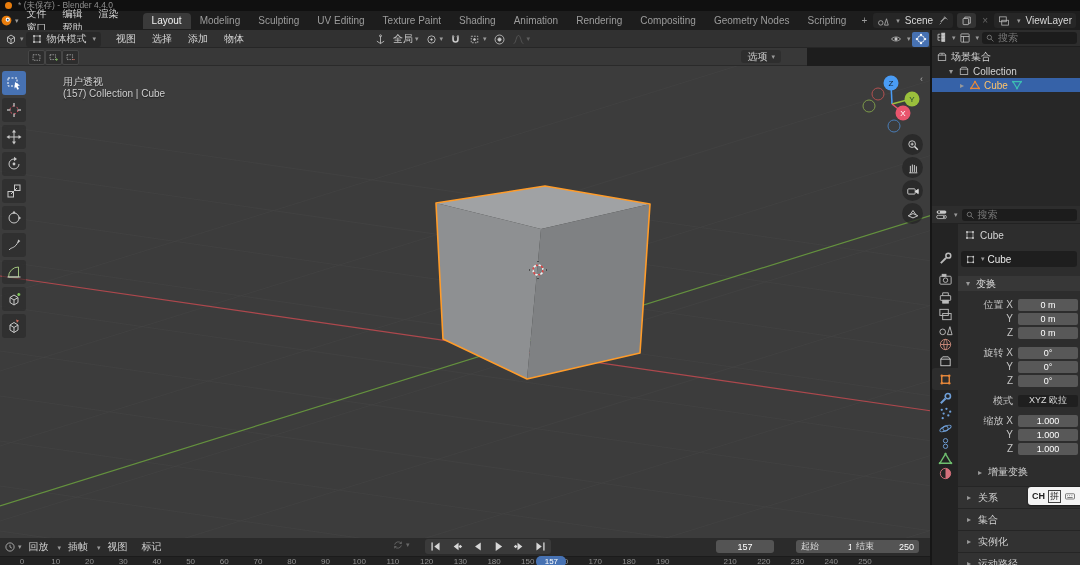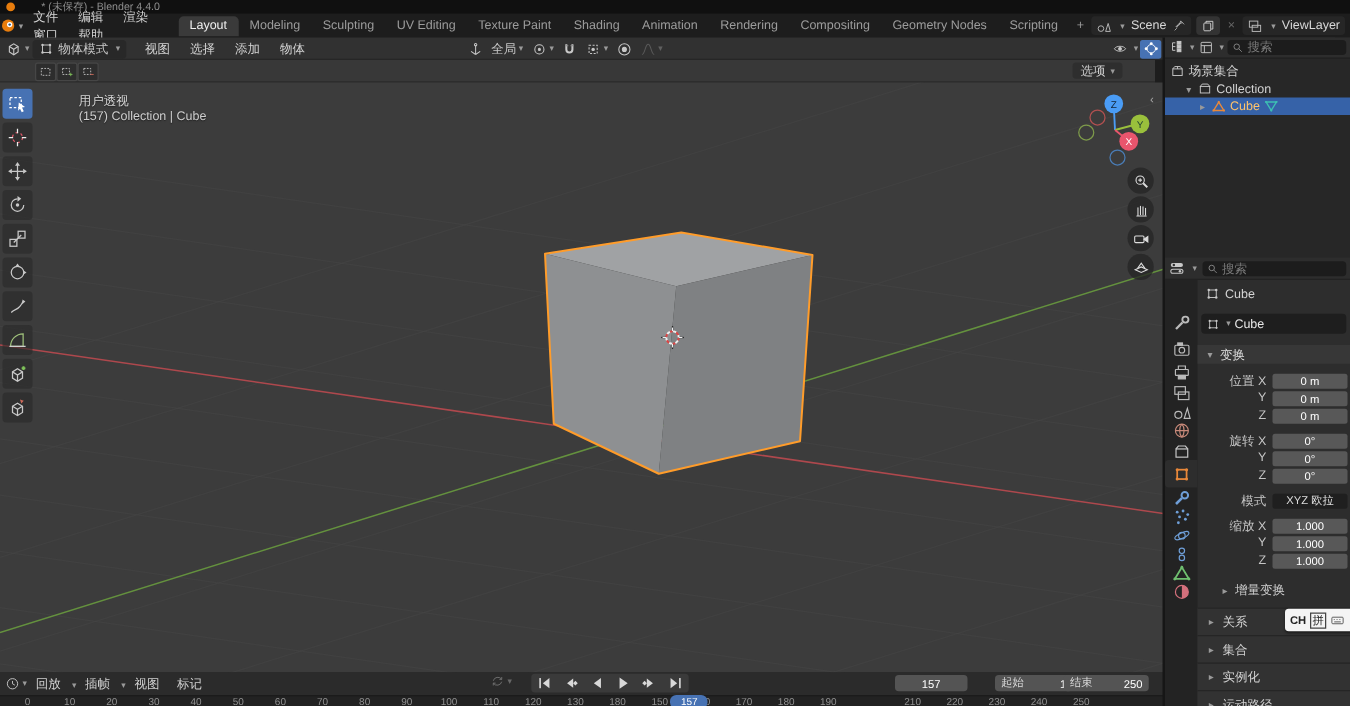--- a/index.html
+++ b/index.html
@@ -5,21 +5,21 @@
   html,body{margin:0;padding:0;background:#000;}
   .app{position:relative;width:1080px;height:565px;overflow:hidden;background:#1d1d1d;
        font-family:"Liberation Sans","DejaVu Sans",sans-serif;font-size:10px;color:#c8c8c8;
        -webkit-font-smoothing:antialiased;}
   .abs{position:absolute;}
   .hstack{display:flex;align-items:center;}
   .icn{display:inline-flex;align-items:center;justify-content:center;flex:0 0 auto;}
   .dd{font-size:7px;color:#9a9a9a;margin-left:2px;}
   
   .titlebar{left:0;top:0;width:1080px;height:11px;background:#101010;color:#8f8f8f;
-            font-size:8.5px;line-height:11px;padding-left:33px;box-sizing:border-box;}
+            font-size:8.5px;line-height:11px;padding-left:18px;box-sizing:border-box;}
   .titledot{position:absolute;left:5px;top:2px;width:7px;height:7px;border-radius:50%;background:#e87d0d;}
   
   .menubar{left:0;top:11px;width:1080px;height:19px;background:#1d1d1d;display:flex;align-items:center;}
   .menu-item{padding:0 8px;color:#d4d4d4;cursor:default;}
   .ws-tabs{display:flex;align-items:center;margin-left:14px;height:19px;text-align:center;}
   .ws-tab{padding:2px 9px 3px;color:#9c9c9c;border-radius:4px 4px 0 0;white-space:nowrap;}
   .ws-tab.active{background:#3a3a3a;color:#f0f0f0;}
   .ws-add{color:#9c9c9c;padding:0 6px;}
   .topbar-right{margin-left:auto;display:flex;align-items:center;gap:4px;padding-right:4px;}
   .widget{display:flex;align-items:center;background:#262626;border-radius:3px;height:15px;padding:0 4px;gap:5px;}
@@ -27,21 +27,21 @@
   
   .vp-header{left:0;top:30px;width:1068px;height:18px;background:#313131;border-bottom:1px solid #262626;box-sizing:border-box;}
   .vph-left{position:absolute;left:4px;top:0;height:18px;display:flex;align-items:center;gap:2px;}
   .vph-mid{position:absolute;left:374px;top:0;height:18px;display:flex;align-items:center;gap:6px;}
   .vph-right{position:absolute;right:6px;top:0;height:18px;display:flex;align-items:center;gap:2px;}
   .mode-dd{display:flex;align-items:center;background:#282828;border-radius:3px;height:15px;padding:0 5px;gap:4px;margin-right:6px;}
   .hdr-menu{padding:0 7px;color:#d4d4d4;}
   .tgl{display:flex;align-items:center;justify-content:center;width:17px;height:15px;border-radius:2px;}
   .tgl.on{background:#4772b3;}
   
-  .tool-settings{left:0;top:48px;width:924px;height:18px;background:#383838;border-bottom:1px solid #2a2a2a;box-sizing:border-box;}
+  .tool-settings{left:0;top:48px;width:807px;height:18px;background:#383838;border-bottom:1px solid #2a2a2a;box-sizing:border-box;}
   .tsi{position:absolute;top:2px;width:15px;height:13px;background:#2d2d2d;border:1px solid #464646;border-radius:2px;}
   .options-btn{position:absolute;right:26px;top:2px;height:13px;background:#2e2e2e;border-radius:3px;
                display:flex;align-items:center;padding:0 6px;color:#cfcfcf;gap:2px;}
   
   .viewport{left:0;top:66px;width:932px;height:472px;background:#3c3c3c;overflow:hidden;}
   .vp-text{position:absolute;left:63px;top:10px;color:#d6d6d6;text-shadow:0 1px 1px rgba(0,0,0,.5);line-height:12px;}
   .vp-text .sub{color:#cfcfcf;}
   
   .toolbar{position:absolute;left:2px;top:5px;width:26px;display:flex;flex-direction:column;gap:3px;}
   .tool-btn{width:24px;height:24px;border-radius:3px;background:rgba(40,40,40,.6);display:flex;align-items:center;justify-content:center;}

